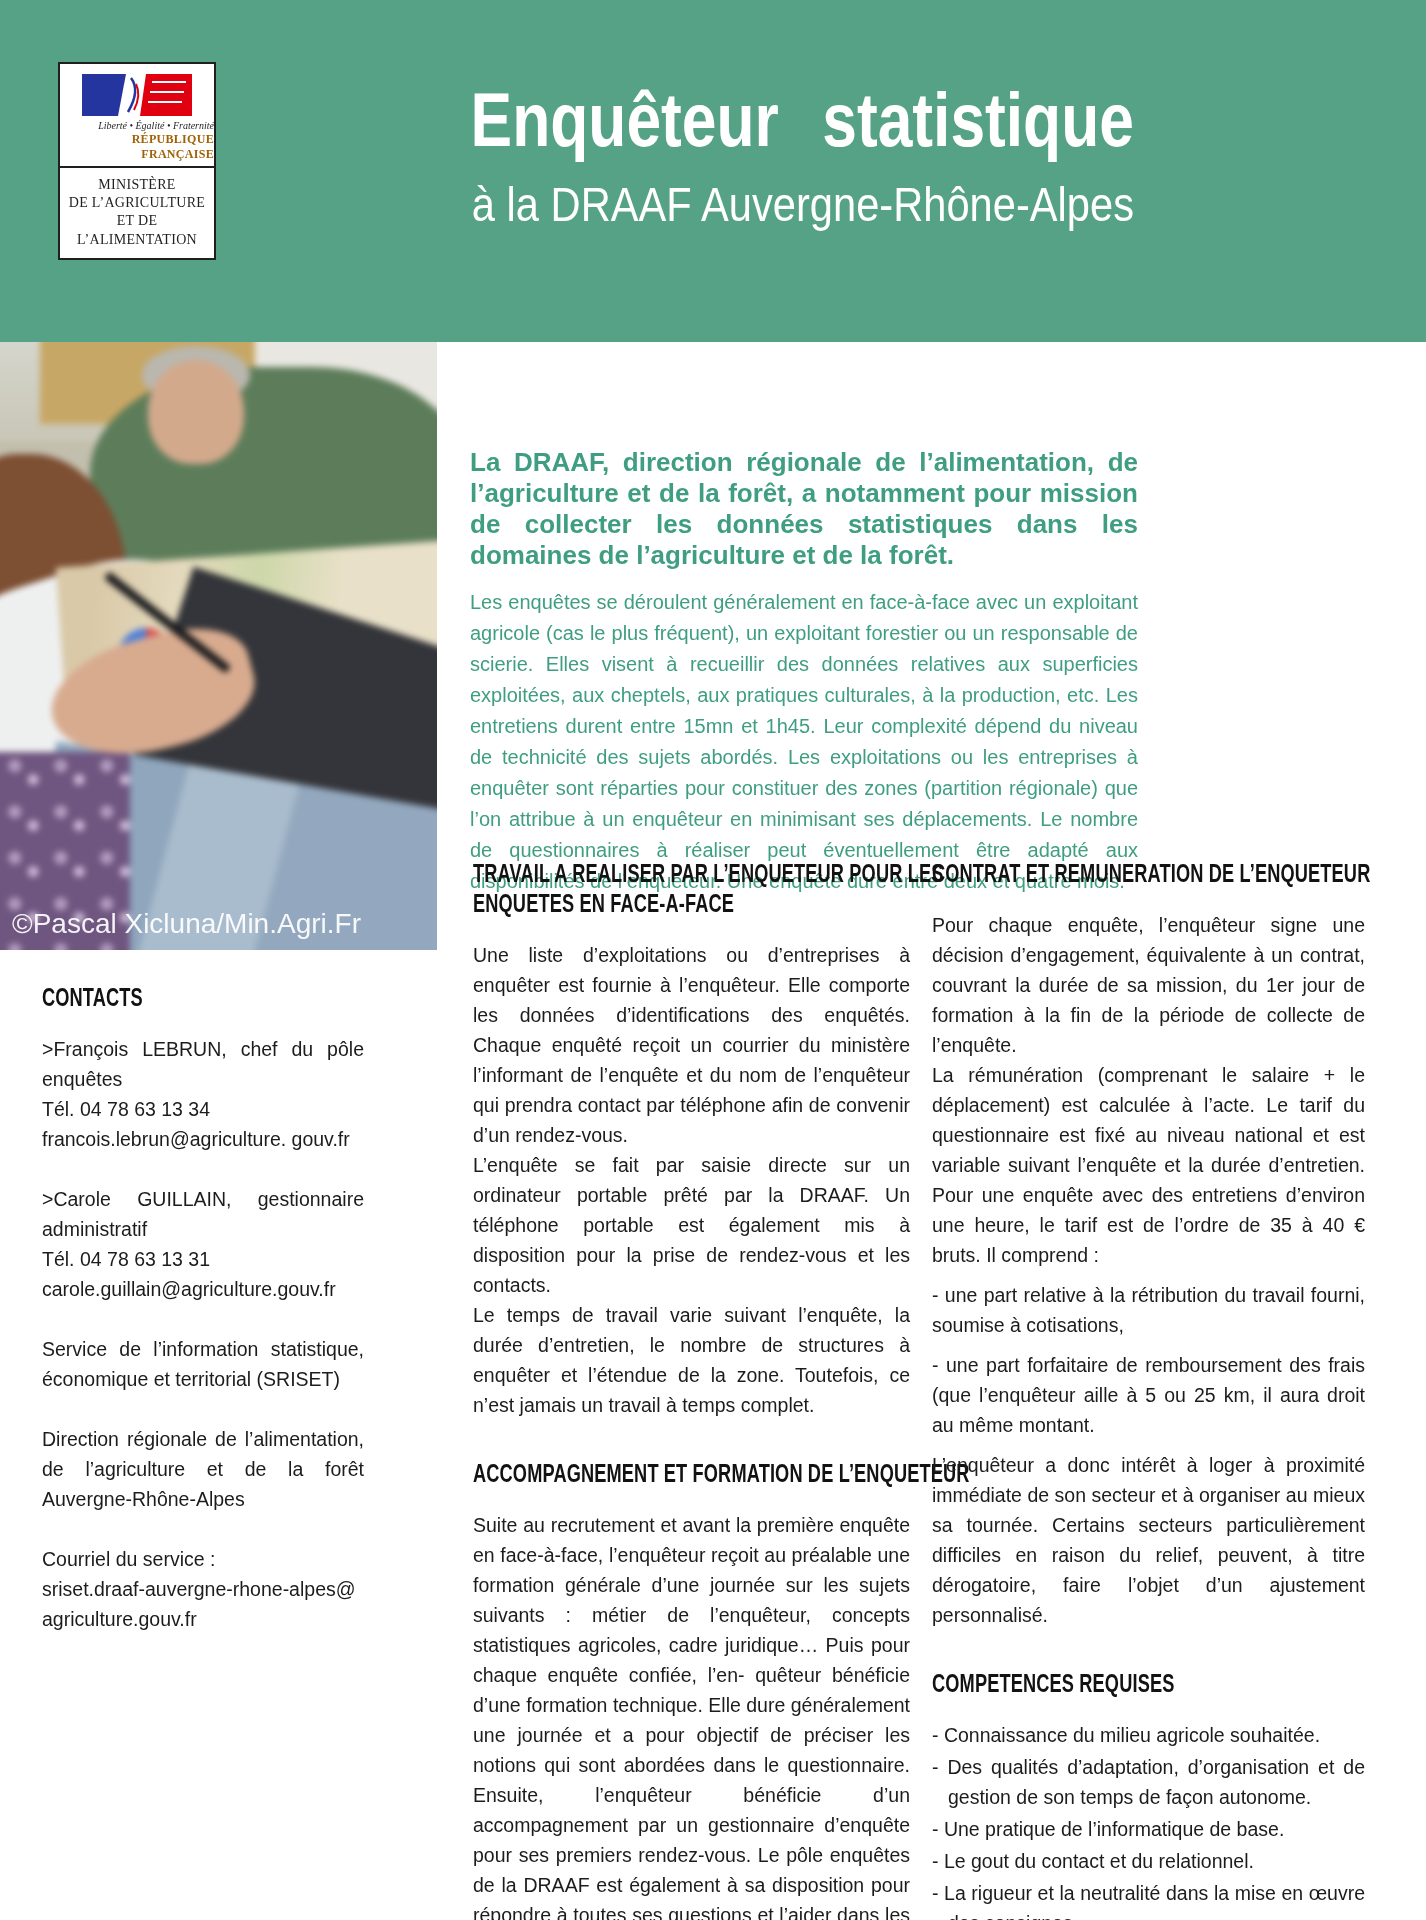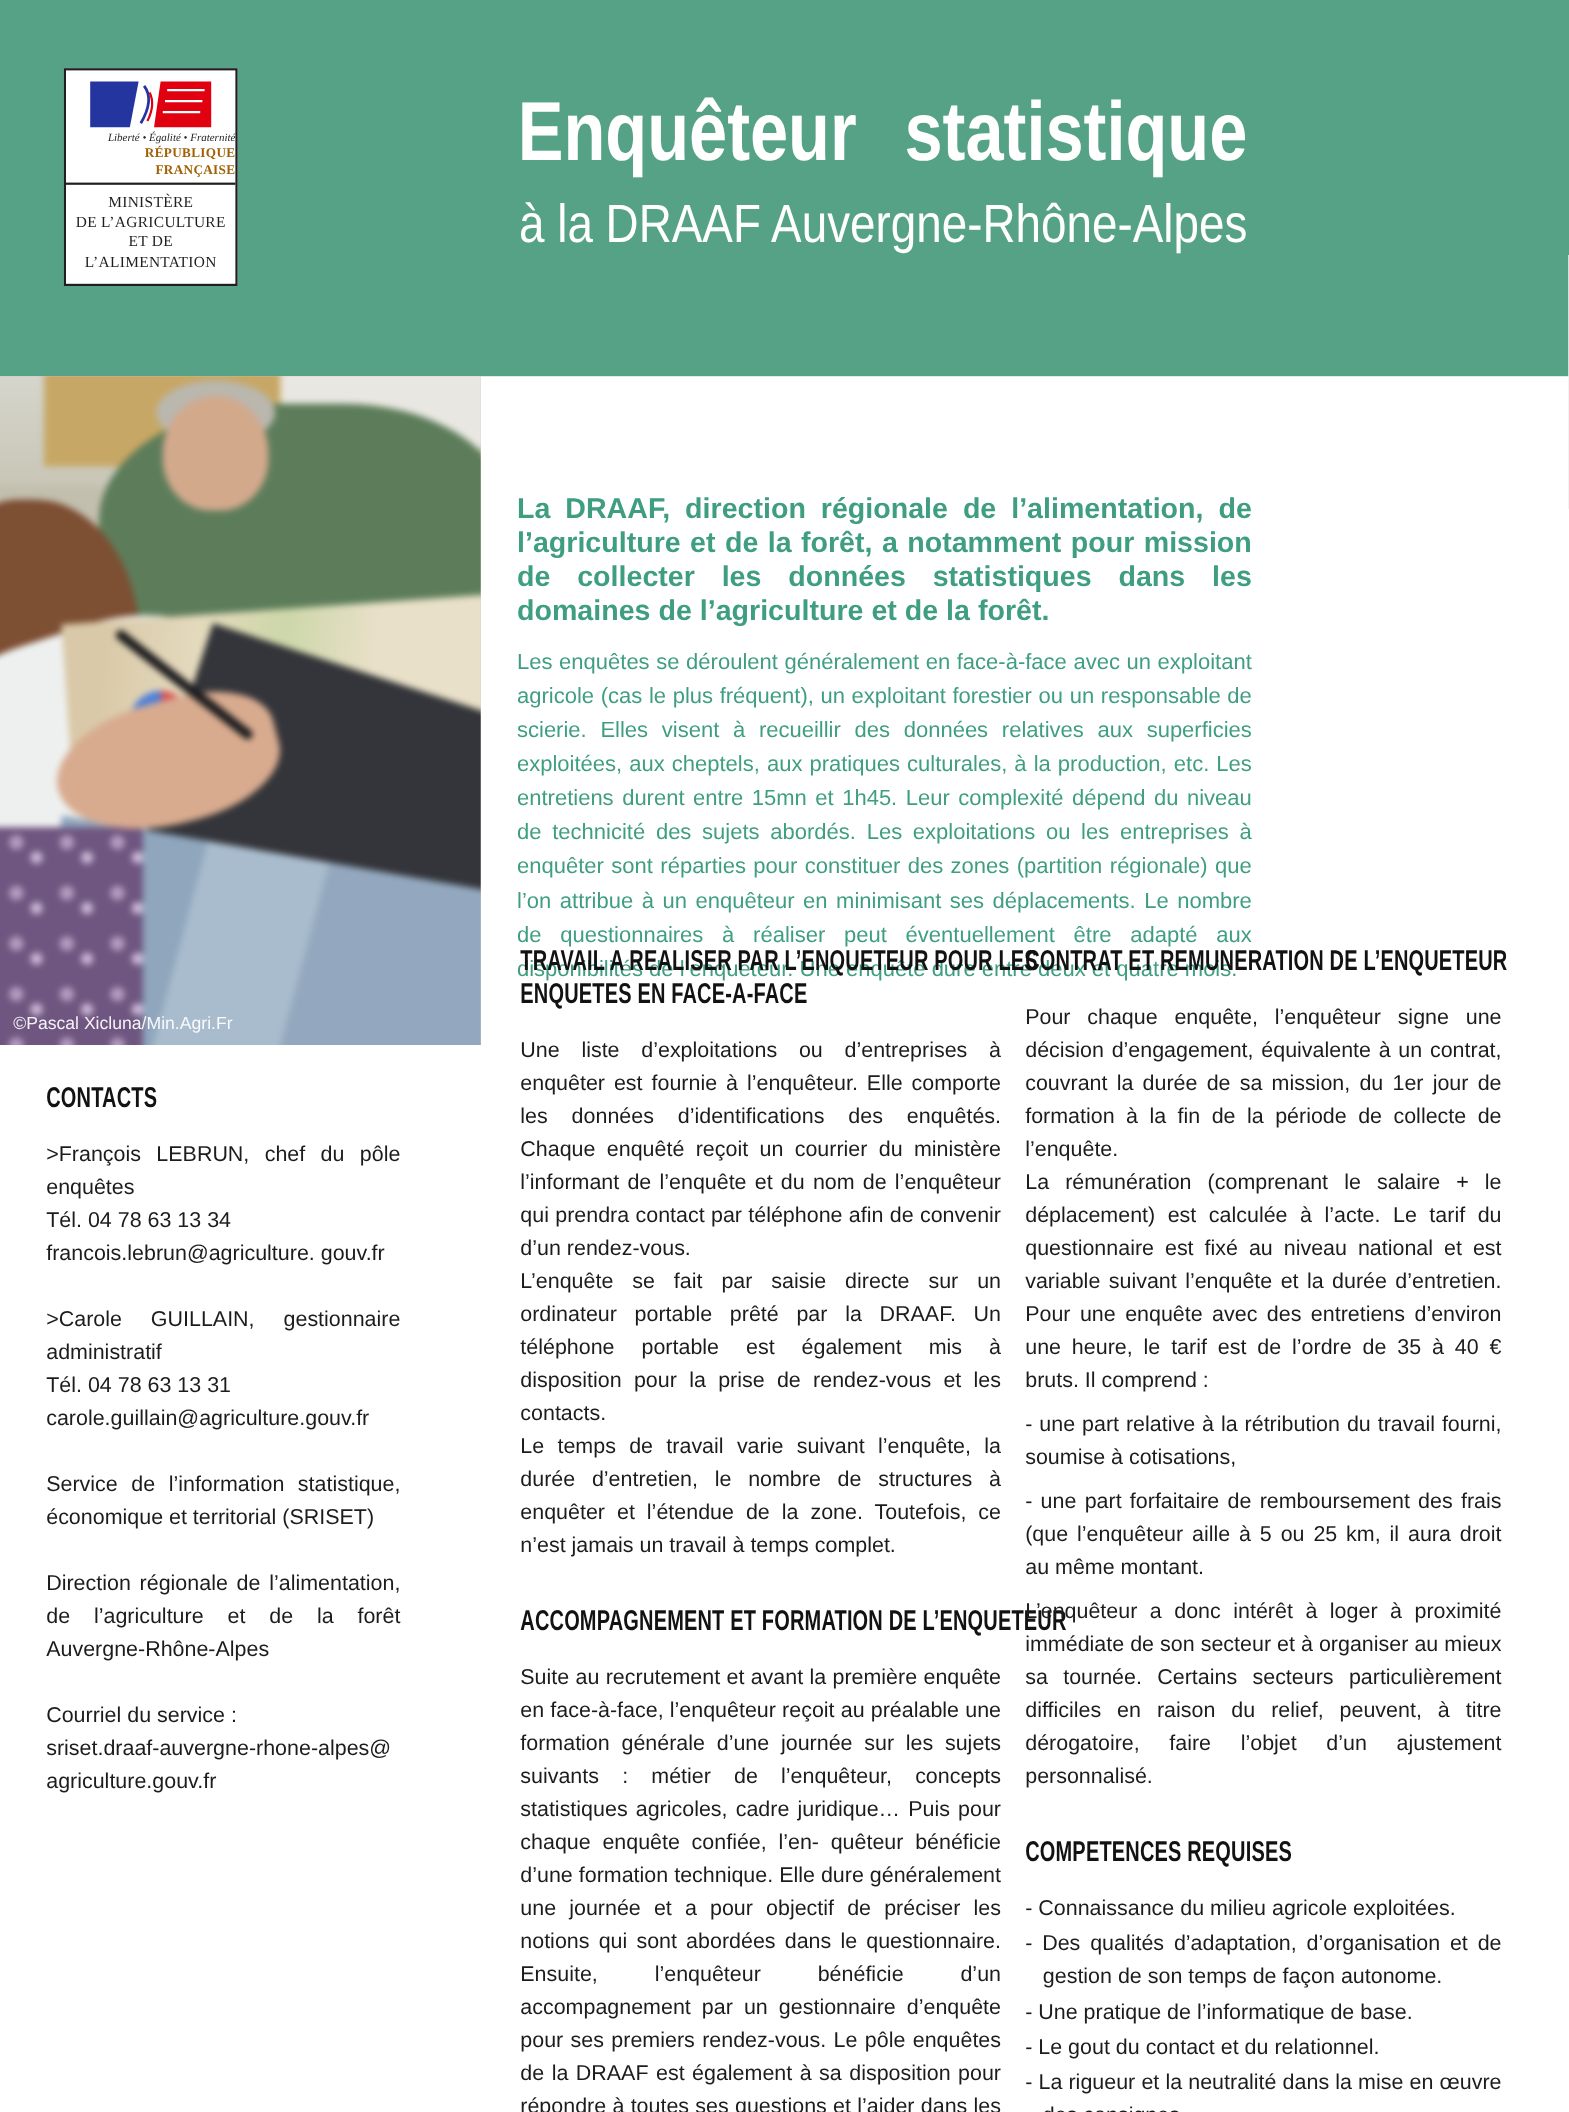--- a/index.html
+++ b/index.html
@@ -54,21 +54,21 @@
                background:conic-gradient(#d94f4f 0 25%, #e8d44d 25% 50%, #58a85c 50% 75%, #4d7fd9 75%); }
   .ph-laptop { left:160px; top:280px; width:330px; height:230px; background:#34353a; transform:rotate(18deg); }
   .ph-docs   { left:45px; top:445px; width:430px; height:210px; transform:rotate(10deg);
                background:linear-gradient(95deg,#8fa6bd 0 30%, #a9bccd 30% 55%, #93a8be 55%); }
   .ph-floral { left:-35px; top:420px; width:175px; height:215px; background:#6f5680;
                background-image:radial-gradient(circle at 30% 30%, #b39cc0 6px, transparent 7px),
                                 radial-gradient(circle at 70% 60%, #cbb7d6 5px, transparent 6px);
                background-size:46px 46px; }
   .ph-hand   { left:60px; top:306px; width:205px; height:112px; background:#d8ab8f; border-radius:50% 40% 45% 55%; transform:rotate(-15deg); }
   .ph-pen    { left:100px; top:286px; width:155px; height:9px; background:#1c1c1e; border-radius:4px; transform:rotate(38deg); }
-  .credit { position:absolute; left:12px; bottom:10px; color:rgba(255,255,255,0.92); font-size:16px; }
+  .credit { position:absolute; left:12px; bottom:10px; color:rgba(255,255,255,0.92); font-size:28px; }
 
   
   .intro { position:absolute; left:470px; top:405px; width:668px; color:#3f9e81; font-size:20px; line-height:31px; }
   .intro p { margin:0; text-align:justify; }
   .intro .lead { font-weight:bold; font-size:26px;margin-top:42px; }
   .intro .ib { margin-top:16px; }
 
   
   .col { position:absolute; font-size:19.5px; line-height:30px; color:#1c1c1c; }
   .col p { margin:0; text-align:justify; }
@@ -180,21 +180,21 @@
 
   <div class="col col-right">
     <div class="h">CONTRAT ET REMUNERATION DE L’ENQUETEUR</div>
     <p>Pour chaque enquête, l’enquêteur signe une décision d’engagement, équivalente à un contrat, couvrant la durée de sa mission, du 1er jour de formation à la fin de la période de collecte de l’enquête.</p>
     <p>La rémunération (comprenant le salaire + le déplacement) est calculée à l’acte. Le tarif du questionnaire est fixé au niveau national et est variable suivant l’enquête et la durée d’entretien. Pour une enquête avec des entretiens d’environ une heure, le tarif est de l’ordre de 35 à 40 € bruts. Il comprend :</p>
     <p class="gap">- une part relative à la rétribution du travail fourni, soumise à cotisations,</p>
     <p class="gap">- une part forfaitaire de remboursement des frais (que l’enquêteur aille à 5 ou 25 km, il aura droit au même montant.</p>
     <p class="gap">L’enquêteur a donc intérêt à loger à proximité immédiate de son secteur et à organiser au mieux sa tournée. Certains secteurs particulièrement difficiles en raison du relief, peuvent, à titre dérogatoire, faire l’objet d’un ajustement personnalisé.</p>
 
     <div class="h sec2">COMPETENCES REQUISES</div>
-    <p class="skill">- Connaissance du milieu agricole exploitées.</p>
+    <p class="skill">- Connaissance du milieu agricole souhaitée.</p>
     <p class="skill">- Des qualités d’adaptation, d’organisation et de gestion de son temps de façon autonome.</p>
     <p class="skill">- Une pratique de l’informatique de base.</p>
     <p class="skill">- Le gout du contact et du relationnel.</p>
     <p class="skill">- La rigueur et la neutralité dans la mise en œuvre des consignes.</p>
 
   </div>
 
 </div>
 
 </body></html>

